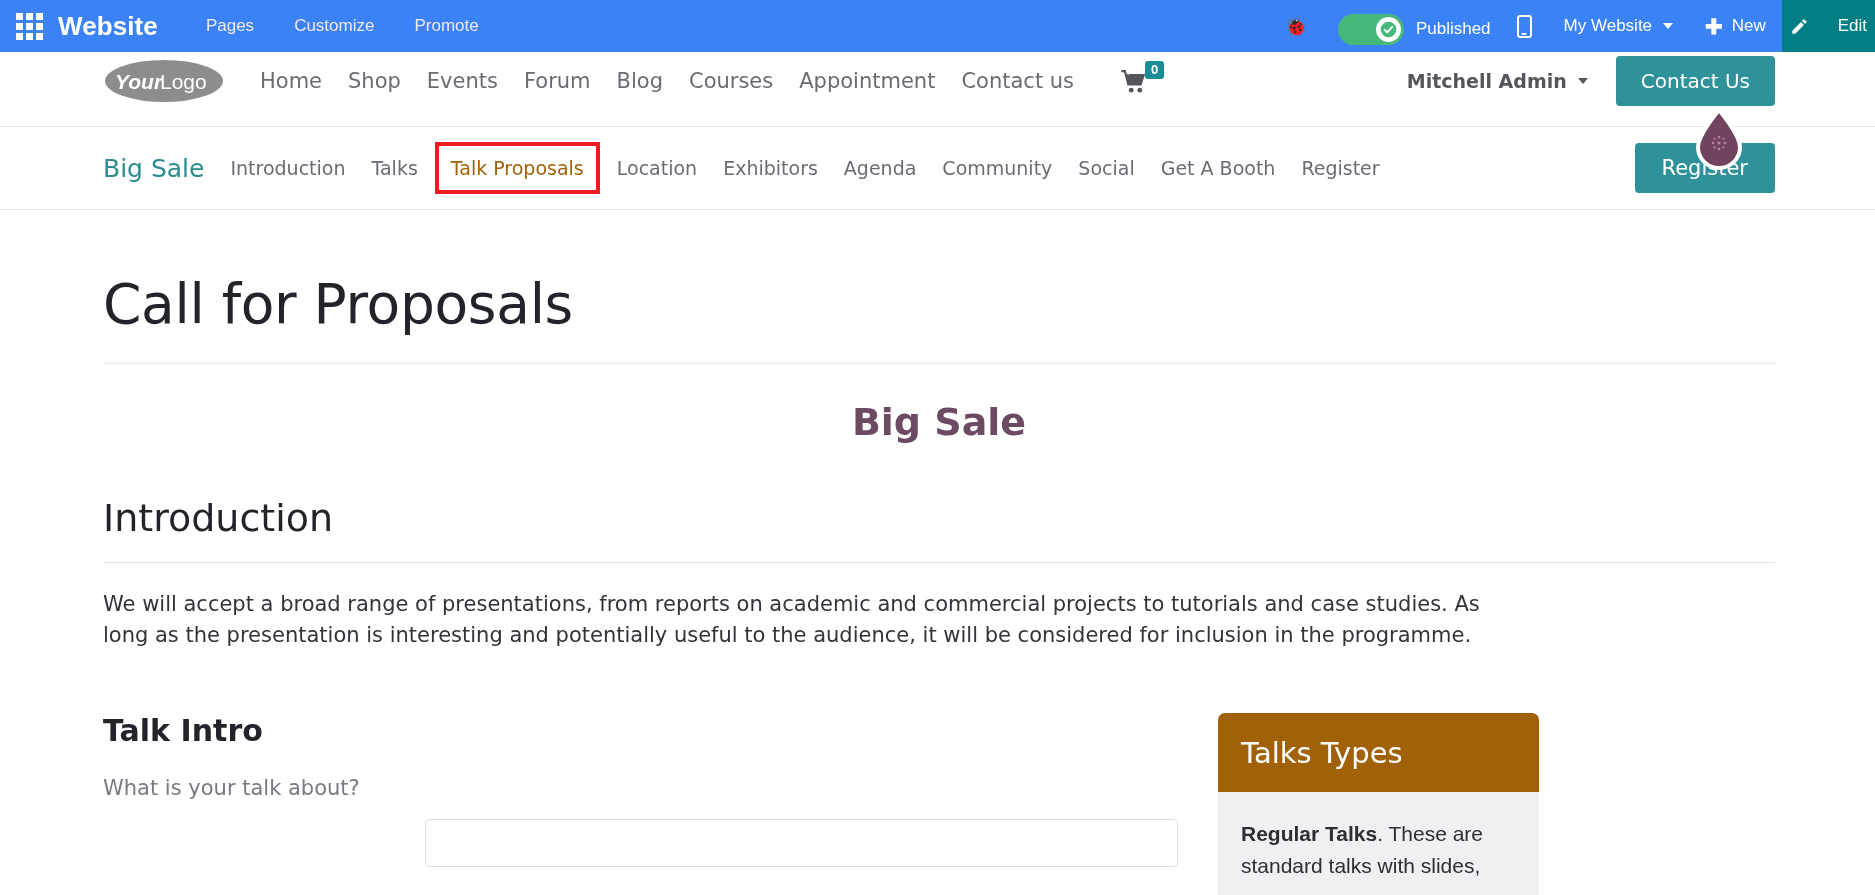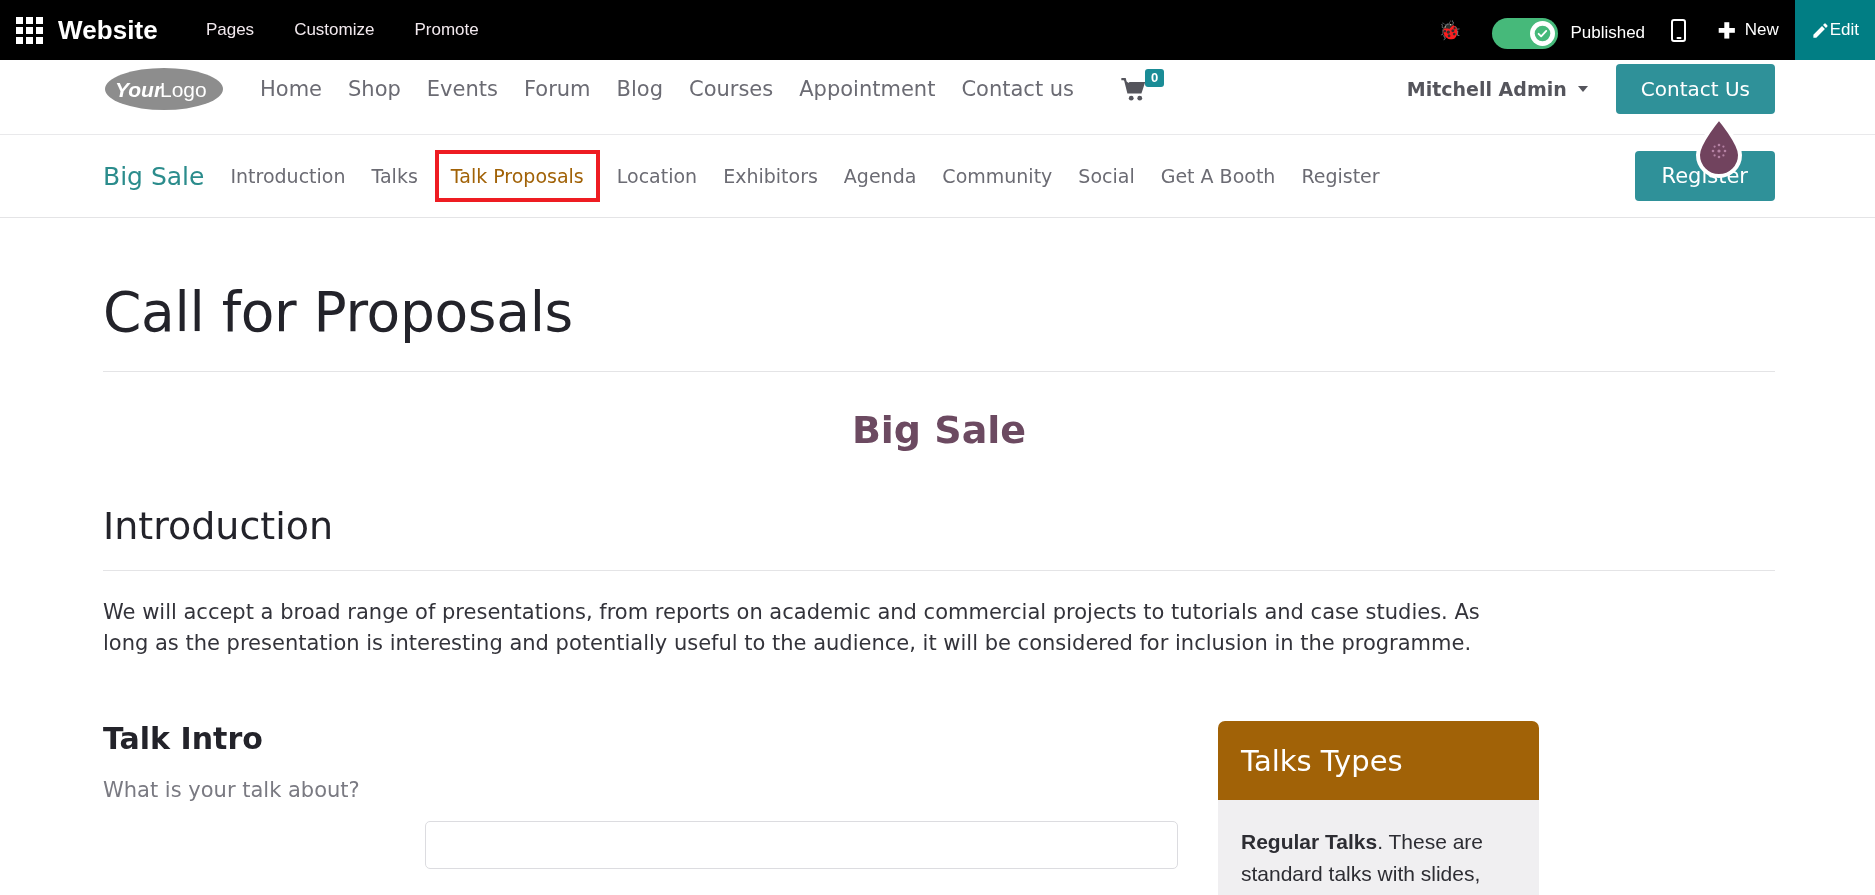--- a/index.html
+++ b/index.html
@@ -5,22 +5,22 @@
   * { box-sizing: border-box; margin: 0; padding: 0; }
   html, body {
     width: 1875px; height: 895px;
     overflow: hidden;
     background: #ffffff;
     font-family: "Liberation Sans", sans-serif;
   }
 
   
   .odoo-navbar {
-    height: 60px;
-    background: #000000;
+    height: 52px;
+    background: #3b82f6;
     display: flex;
     align-items: stretch;
     color: #ffffff;
     position: relative;
     z-index: 40;
   }
   .apps-grid {
     width: 58px;
     display: flex; align-items: center; justify-content: center;
     cursor: pointer;
@@ -86,22 +86,22 @@
     width: 0; height: 0;
     border-left: 5px solid transparent;
     border-right: 5px solid transparent;
     border-top: 6px solid currentColor;
     display: inline-block;
     margin-left: 2px;
   }
   .plus-glyph { font-size: 21px; font-weight: 700; line-height: 1; }
   .edit-btn {
     background: #017e84;
-    display: flex; align-items: center; gap: 0;
-    padding: 0 16px;
+    display: flex; align-items: center; gap: 29px;
+    padding: 0 8px;
     font-size: 17px; color: #fff; cursor: pointer;
   }
   .pencil-icon svg { width: 19px; height: 19px; display:block; }
 
   
   .site-header {
     height: 75px;
     background: #ffffff;
     border-bottom: 1px solid #e9e9eb;
     display: flex; align-items: center;
@@ -226,21 +226,21 @@
   .col-left { width: 1075px; flex-shrink: 0; }
   .col-right { flex: 1; }
 
   .section-h3 {
     font-family: "DejaVu Sans", sans-serif;
     font-size: 30px; font-weight: 700; color: #23232a;
   }
   .field-label {
     font-family: "DejaVu Sans", sans-serif;
     font-size: 21px; color: #7a7a82;
-    margin-top: 22px;
+    margin-top: 28px;
   }
   .form-row { display: flex; margin-top: 19px; }
   .form-row .spacer { width: 322px; flex-shrink: 0; }
   .text-input {
     flex: 1;
     height: 48px;
     border: 1px solid #dcdce0;
     border-radius: 5px;
     background: #fff;
     font-family: "DejaVu Sans", sans-serif;
@@ -327,20 +327,24 @@
             </svg>
         </span>
       </span>
       <span class="publish-label">Published</span>
     </div>
 
     <div class="ritem">
       <span class="mobile-icon"></span>
     </div>
 
+    <div class="ritem">
+      <span>My Website</span>
+      <span class="caret-down"></span>
+    </div>
 
     <div class="ritem">
       <span class="plus-glyph">✚</span>
       <span>New</span>
     </div>
 
     <div class="edit-btn">
       <span class="pencil-icon">
         <svg viewBox="0 0 24 24">
             <path d="M3 17.3V21h3.7L17.6 10.1l-3.7-3.7L3 17.3zM20.7 7.0c.4-.4.4-1 0-1.4l-2.3-2.3c-.4-.4-1-.4-1.4 0l-1.8 1.8 3.7 3.7 1.8-1.8z" fill="#ffffff"></path>

